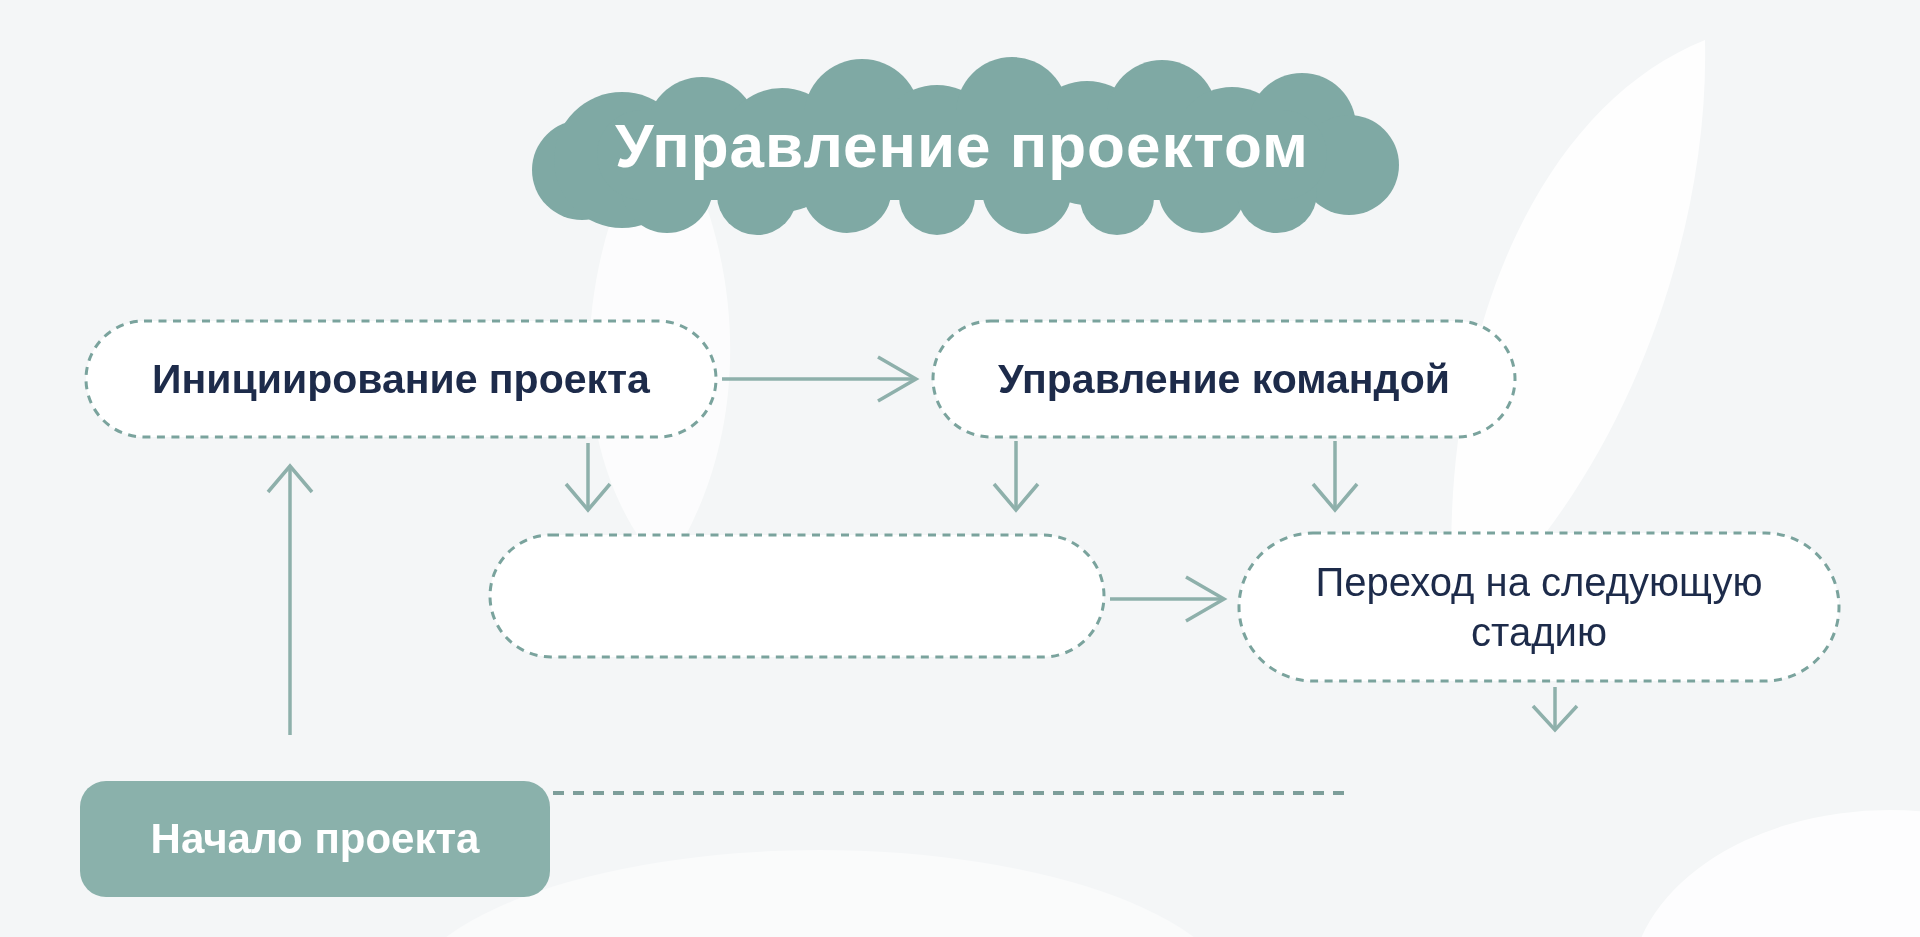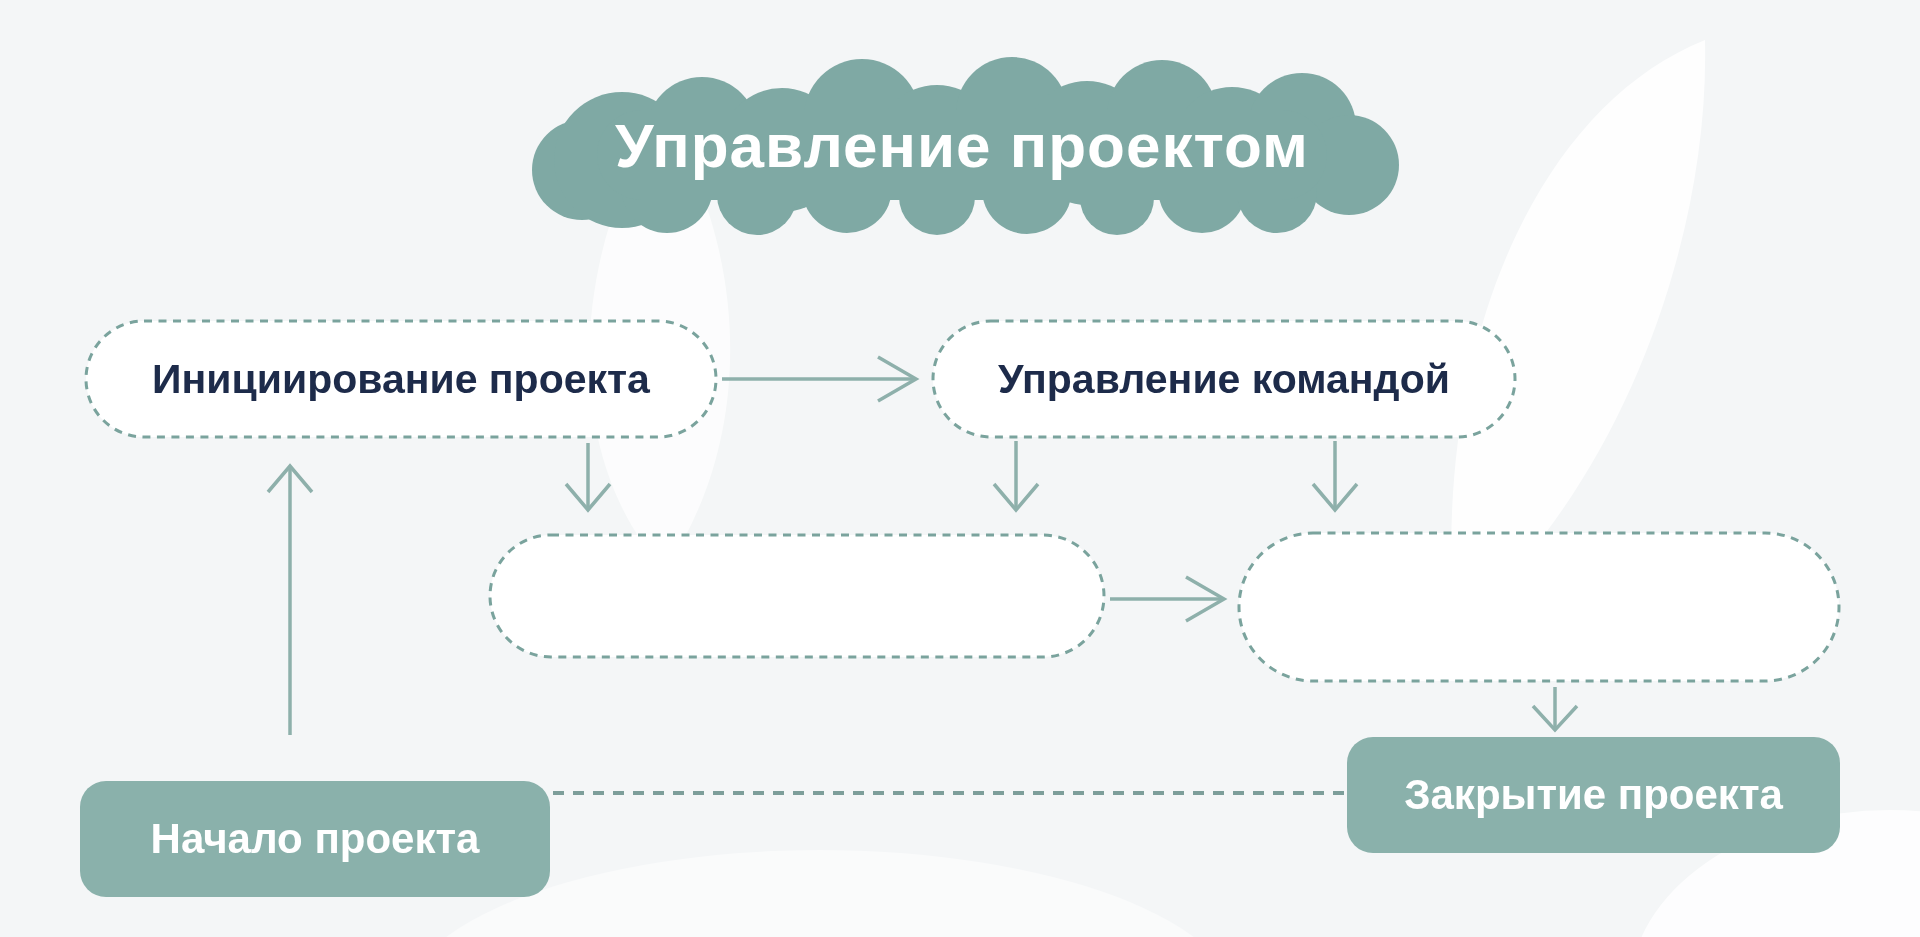--- a/index.html
+++ b/index.html
@@ -112,20 +112,20 @@
     </g>
     <line class="connector-dashed" x1="553" y1="793" x2="1344" y2="793" stroke-dasharray="11 9"></line>
   </svg>
 
   <div class="node dashed-node node-team">
     <span class="label">Управление командой</span>
   </div>
   <div class="node dashed-node node-initiation">
     <span class="label">Инициирование проекта</span>
   </div>
+  <div class="node dashed-node regular node-transition">
+    <span class="label">Переход на следующую стадию</span>
+  </div>
   <div class="node solid-node node-start">
     <span class="label">Начало проекта</span>
-  </div>
-  <div class="node solid-node node-closure">
-    <span class="label">Закрытие проекта</span>
   </div>
 
 </div>
 
 </body></html>

